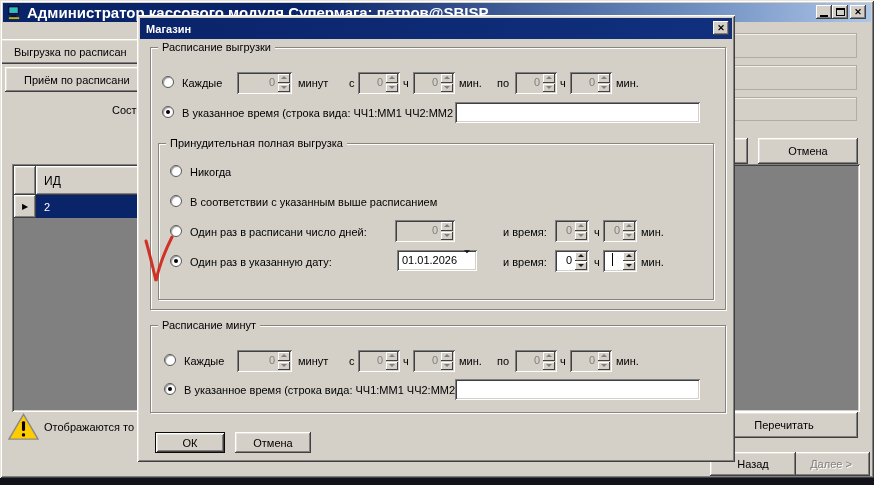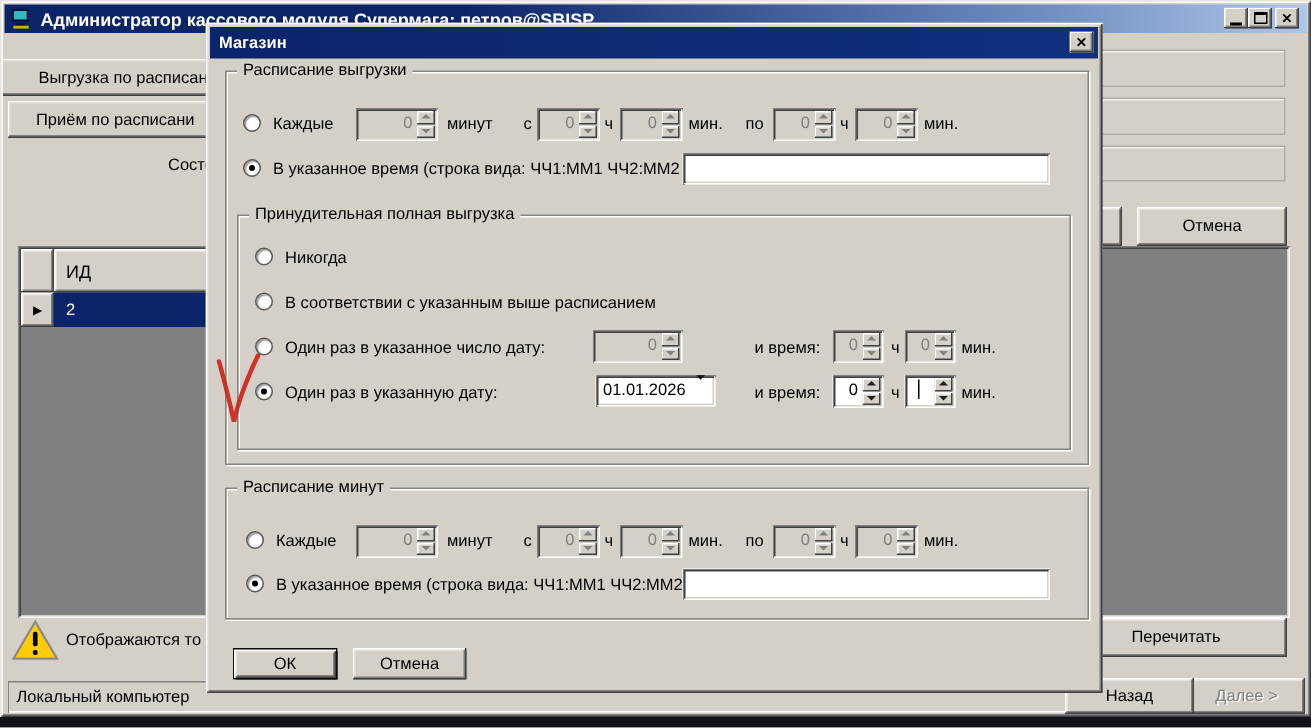--- a/index.html
+++ b/index.html
@@ -58,33 +58,33 @@
 
   <div class="abs tb" style="left:3px;top:3px;width:868px;height:19px;background:linear-gradient(90deg,#0a246a 0%,#0a246a 35%,#6f8fc0 80%,#aec6e8 100%);padding-left:4px">
     <span style="display:inline-flex;margin-right:5px">
       <svg width="15" height="15" viewBox="0 0 16 16">
         <rect x="1" y="1" width="12" height="9" fill="#0d0d3a"></rect>
         <rect x="2.5" y="2.5" width="9" height="6" fill="#2fbcbc"></rect>
         <rect x="4" y="11" width="6" height="1.6" fill="#0d0d3a"></rect>
         <rect x="2" y="13" width="11" height="2" fill="#c8b400"></rect>
       </svg>
     </span>
-    <span class="t" style="font-size:12px">Администратор кассового модуля Супермага: петров@SBISP</span>
+    <span class="t" style="font-size:15px">Администратор кассового модуля Супермага: петров@SBISP</span>
   </div>
   <div class="abs wbtn" style="left:816px;top:5px">
       <span class="glyph-min"></span>
     </div>
   <div class="abs wbtn" style="left:832px;top:5px">
       <span class="glyph-max"></span>
     </div>
   <div class="abs wbtn" style="left:850px;top:5px">
       <span>✕</span>
     </div>
 
-  <div class="abs btn" style="left:0;top:39px;width:150px;height:25px;justify-content:center;padding-left:14px;overflow:hidden">
+  <div class="abs btn" style="left:0;top:39px;width:150px;height:25px;justify-content:flex-start;padding-left:14px;overflow:hidden">
     <span class="t">Выгрузка по расписан</span>
   </div>
   <div class="abs btn" style="left:5px;top:67px;width:150px;height:25px;justify-content:flex-start;padding-left:19px;overflow:hidden">
     <span class="t">Приём по расписани</span>
   </div>
   <div class="abs t" style="left:112px;top:104px">Состоя</div>
 
   <div class="abs bar" style="left:600px;top:33px;width:257px;height:25px"></div>
   <div class="abs bar" style="left:600px;top:65px;width:257px;height:25px"></div>
   <div class="abs bar" style="left:600px;top:97px;width:257px;height:24px"></div>
@@ -112,23 +112,20 @@
       <path d="M16 1 L31 26.5 L1 26.5 Z" fill="#ffcc00" stroke="#8a8a8a" stroke-width="1.5"></path>
       <rect x="14.4" y="8" width="3.2" height="10" rx="1.2" fill="#000"></rect>
       <rect x="14.4" y="20.5" width="3.2" height="3.4" rx="1.2" fill="#000"></rect>
     </svg>
   </div>
   <div class="abs t" style="left:44px;top:421px">Отображаются то</div>
   <div class="abs btn" style="left:710px;top:412px;width:148px;height:26px">
     <span>Перечитать</span>
   </div>
 
-  <div class="abs skl" style="left:5px;top:454px;width:718px;height:21px;display:flex;align-items:center;padding-left:6px">
-    <span class="t">Локальный компьютер</span>
-  </div>
   <div class="abs btn dis" style="left:792px;top:452px;width:78px;height:24px">
     <span>Далее &gt;</span>
   </div>
   <div class="abs btn" style="left:710px;top:452px;width:86px;height:24px">
     <span>Назад</span>
   </div>
 
   <div class="abs frame" style="left:0;top:0;width:874px;height:478px"></div>
 </div>
 
@@ -198,21 +195,21 @@
   <div class="abs grp" style="left:21px;top:128px;width:556px;height:157px"></div>
   <span class="abs grpl" style="left:29px;top:122px">Принудительная полная выгрузка</span>
 
   <span class="abs radio" style="left:33px;top:150px"></span>
   <span class="abs t" style="left:53px;top:151px">Никогда</span>
 
   <span class="abs radio" style="left:33px;top:180px"></span>
   <span class="abs t" style="left:53px;top:181px">В соответствии с указанным выше расписанием</span>
 
   <span class="abs radio" style="left:33px;top:210px"></span>
-  <span class="abs t" style="left:53px;top:211px">Один раз в указанное число дату:</span>
+  <span class="abs t" style="left:53px;top:211px">Один раз в расписани число дней:</span>
   <span class="abs spin dis" style="left:258px;top:205px;width:60px">
     <span class="sv">0</span>
     <span class="sb">
         <span class="b up"></span>
         <span class="b dn"></span>
       </span>
   </span>
   <span class="abs t" style="left:366px;top:211px">и время:</span>
   <span class="abs spin dis" style="left:418px;top:205px;width:34px">
     <span class="sv">0</span>

